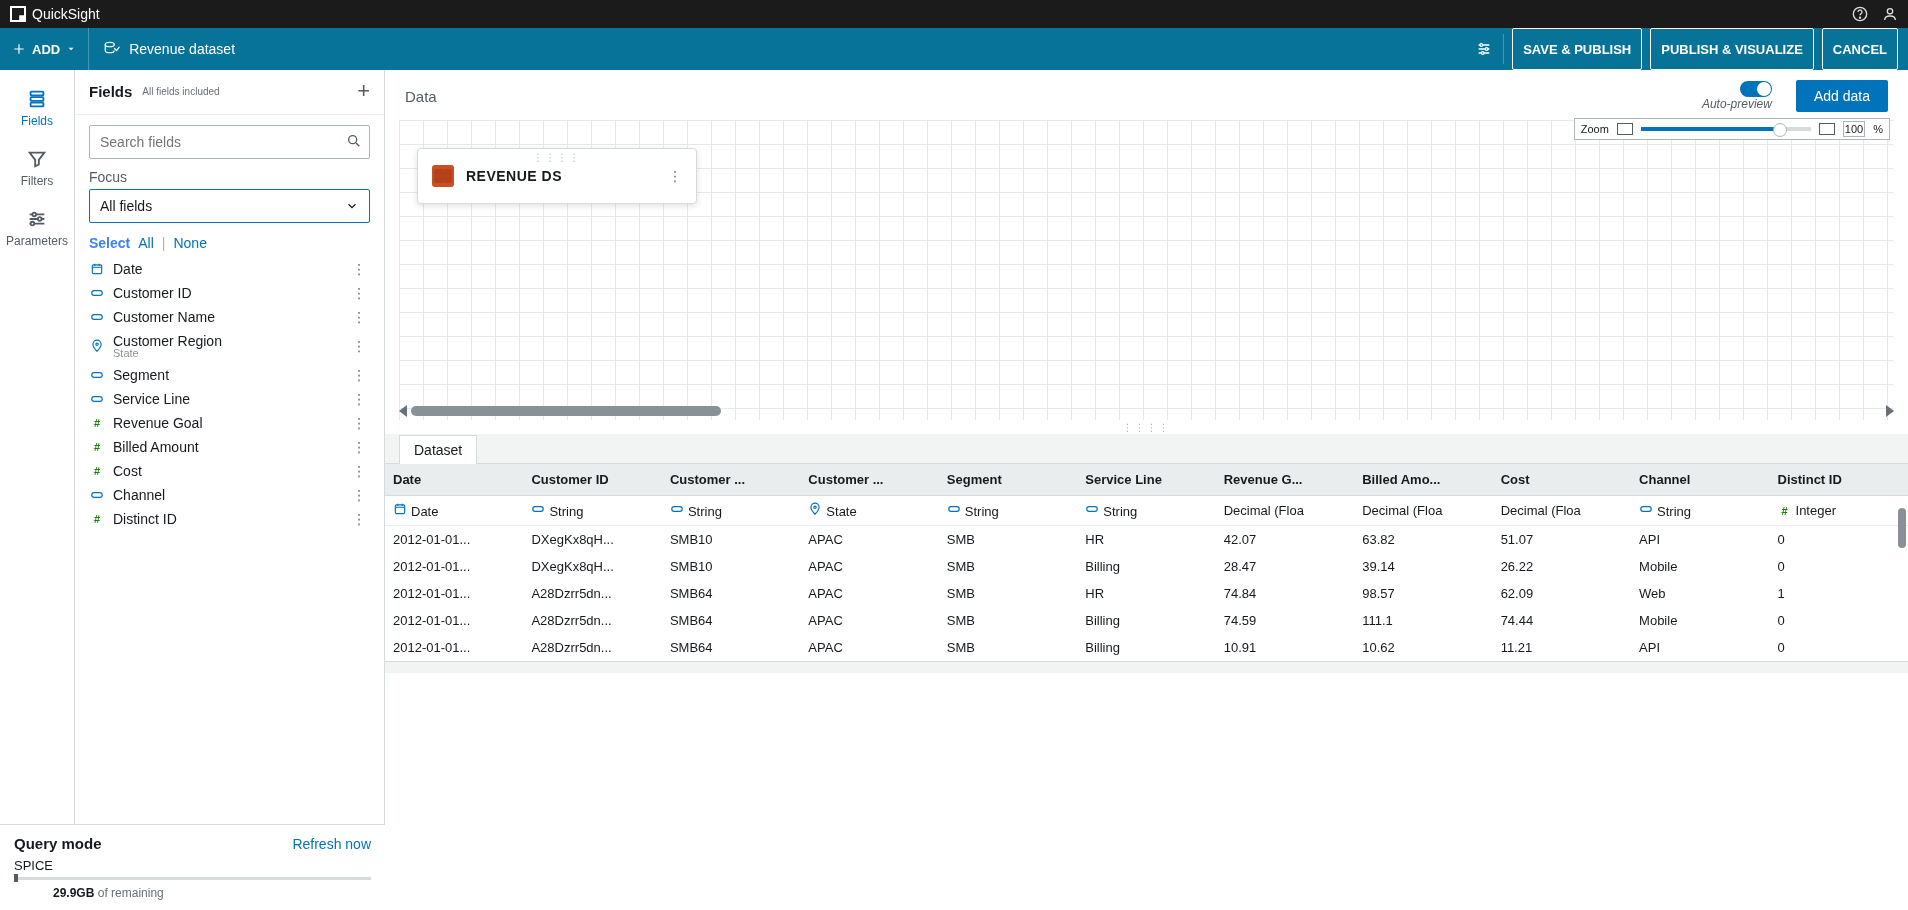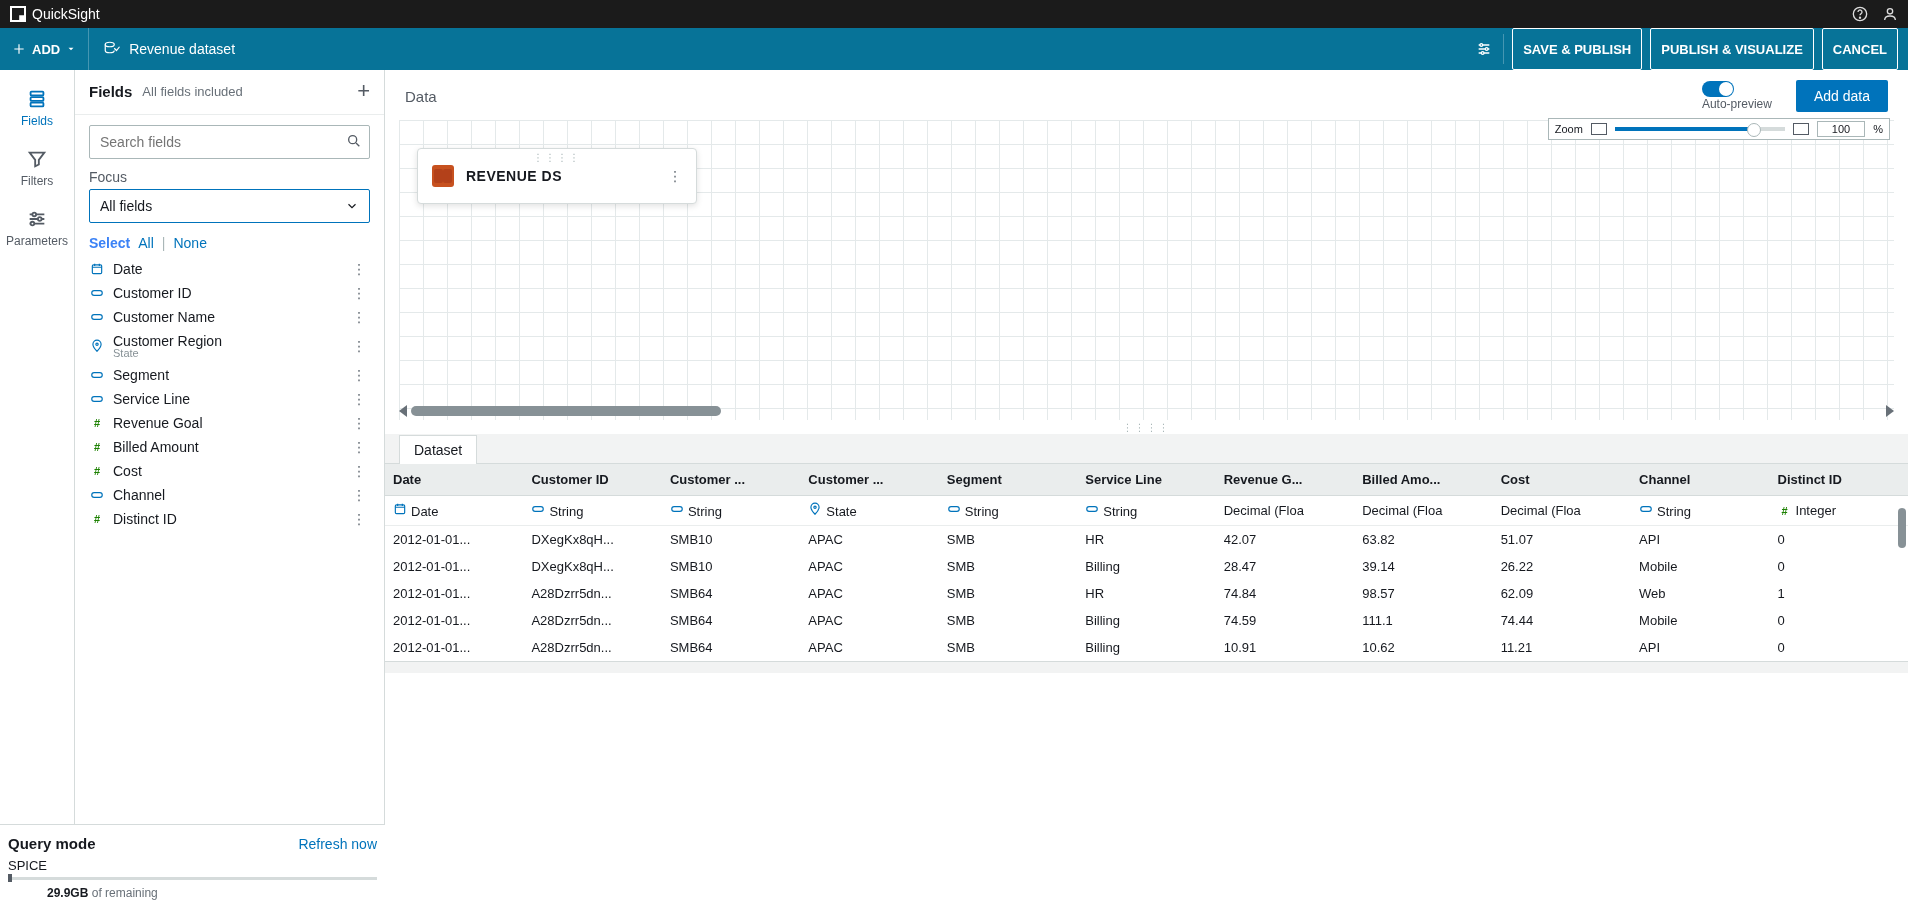--- a/index.html
+++ b/index.html
@@ -28,21 +28,21 @@
 .rail { width:75px; border-right:1px solid #d5dbdb; display:flex; flex-direction:column; align-items:center; padding-top:10px; background:#fff; flex-shrink:0;}
 .rail .item { display:flex; flex-direction:column; align-items:center; gap:4px; padding:8px 0 12px; width:100%; cursor:pointer; font-size:12px; color:#545b64;}
 .rail .item.active { color:#0073bb; }
 .rail .item .ic { width:22px; height:22px; }
 .rail .spacer { flex:1; }
 
 
 .panel { width:310px; border-right:1px solid #d5dbdb; display:flex; flex-direction:column; background:#fff; flex-shrink:0; position:relative;}
 .panel-header { display:flex; align-items:center; padding:8px 14px 10px; border-bottom:1px solid #eaeded; gap:10px;}
 .panel-header h3 { font-size:15px; font-weight:bold;}
-.panel-header .sub { color:#687078; font-size:13px;}
+.panel-header .sub { color:#687078; font-size:10px;}
 .panel-header .plus { margin-left:auto; font-size:22px; color:#545b64; cursor:pointer;}
 .panel-body { flex:1; overflow:auto; padding:10px 14px;}
 .search-wrap { position:relative; }
 .search-wrap input { width:100%; height:34px; border:1px solid #aab7b8; border-radius:2px; padding:0 32px 0 10px; font-size:14px; color:#687078;}
 .search-wrap .sicon { position:absolute; right:8px; top:8px; width:16px;height:16px; color:#545b64;}
 .focus-label { margin-top:10px; color:#545b64; font-size:14px;}
 .focus-select { margin-top:4px; height:34px; border:1px solid #0073bb; border-radius:2px; display:flex; align-items:center; padding:0 10px; justify-content:space-between; cursor:pointer;}
 .focus-select .chev { width:14px;height:14px; }
 .sel-row { margin-top:12px; display:flex; gap:8px; font-size:14px; align-items:center;}
 .sel-row .lbl { color:#3b82f6;font-weight:bold;}
@@ -58,47 +58,47 @@
 .field .type-ic.geo { color:#0073bb; }
 .field .name { flex:1; }
 .field .name .sub { display:block; font-size:11px; color:#879196; margin-top:-2px;}
 .field .more { color:#687078; cursor:pointer; padding:0 4px;}
 
 .excluded { border-top:1px solid #eaeded; padding:12px 14px; display:flex; align-items:center; gap:10px;}
 .excluded h4 { font-size:15px;}
 .excluded .sub { color:#687078; font-size:13px;}
 .excluded .chev { margin-left:auto; width:14px;height:14px;}
 
-.query-mode { border-top:1px solid #d5dbdb; padding:10px 8px; position:absolute; bottom:0; left:-75px; right:0; width:385px; background:#fff;}
+.query-mode { border-top:1px solid #d5dbdb; padding:10px 14px; position:absolute; bottom:0; left:-75px; right:0; width:385px; background:#fff;}
 .query-mode .row { display:flex; justify-content:space-between; align-items:center;}
 .query-mode h4 { font-size:15px; font-weight:bold; color:#16191f;}
 .query-mode .refresh { color:#0073bb; font-size:14px; cursor:pointer;}
 .query-mode .engine { margin-top:6px; font-size:13px; color:#16191f;}
 .query-mode .bar { margin-top:4px; height:3px; background:#d5dbdb; position:relative;}
 .query-mode .bar::before { content:""; position:absolute; left:0; width:4px; height:8px; top:-3px; background:#545b64;}
 .query-mode .rem { margin-top:6px; font-size:12px;margin-left:39px;}
 .query-mode .rem b { font-weight:bold;}
 .query-mode .rem span { color:#687078;}
 
 
 .canvas-wrap { flex:1; display:flex; flex-direction:column; background:#fff; position:relative; min-width:0;}
 .canvas-head { display:flex; align-items:center; padding:10px 20px 0; }
 .canvas-head .title { font-size:15px; color:#545b64;}
 .canvas-head .right { margin-left:auto; display:flex; align-items:center; gap:10px;}
 .toggle { width:32px; height:16px; border-radius:8px; background:#0073bb; position:relative;}
 .toggle::after { content:""; width:14px;height:14px;border-radius:50%;background:#fff;position:absolute;right:1px;top:1px;}
 .auto-lbl { font-size:12px; color:#545b64; text-align:center;}
 .add-data { background:#0073bb; color:#fff; border:none; border-radius:2px; height:32px; padding:0 18px; font-size:14px; cursor:pointer; margin-left: 14px;}
-.auto-col { display:flex; flex-direction:column; align-items:flex-start;}
+.auto-col { display:flex; flex-direction:column; align-items:flex-end;font-style:italic;}
 
 .zoom-bar { position:absolute; top:48px; right:18px; background:#fff; border:1px solid #aab7b8; display:flex; align-items:center; gap:8px; padding:2px 6px; font-size:11px; z-index:5;}
 .zoom-bar .slider { width:170px; height:4px; background:linear-gradient(to right,#0073bb 0 85%, #d5dbdb 85% 100%); position:relative;}
 .zoom-bar .slider::after { content:""; position:absolute; right:24px; top:-4px; width:12px;height:12px;border-radius:50%;background:#fff;border:1px solid #aab7b8;}
 .zoom-bar .rect { width:16px;height:12px;border:1px solid #545b64;}
-.zoom-bar .pct { border:1px solid #aab7b8; padding:1px 14px;}
+.zoom-bar .pct { border:1px solid #aab7b8; padding:1px 1px;}
 
 .grid-area { flex:0 0 300px; position:relative; overflow:hidden; margin-top:8px;}
 .grid-bg { position:absolute; inset:0 14px 0 14px; background-image:linear-gradient(#e4e9ea 1px,transparent 1px),linear-gradient(90deg,#e4e9ea 1px,transparent 1px); background-size:24px 24px;}
 .ds-node { position:absolute; left:32px; top:28px; width:280px; height:56px; background:#fff; border:1px solid #d5dbdb; border-radius:4px; box-shadow:0 2px 6px rgba(0,0,0,.12); display:flex; align-items:center; padding:0 14px; gap:12px;}
 .ds-node .drag { position:absolute; top:3px; left:50%; transform:translateX(-50%); color:#aab7b8; font-size:10px; letter-spacing:2px;}
 .ds-node .node-ic { width:22px;height:22px; background:#c7511f; border-radius:3px; position:relative;}
 .ds-node .node-ic::before,.ds-node .node-ic::after { content:""; position:absolute; width:9px;height:14px; background:#b3411a; border-radius:2px; top:4px;}
 .ds-node .node-ic::before { left:2px; }
 .ds-node .node-ic::after { right:2px; }
 .ds-node .title { font-weight:bold; letter-spacing:.5px; }

